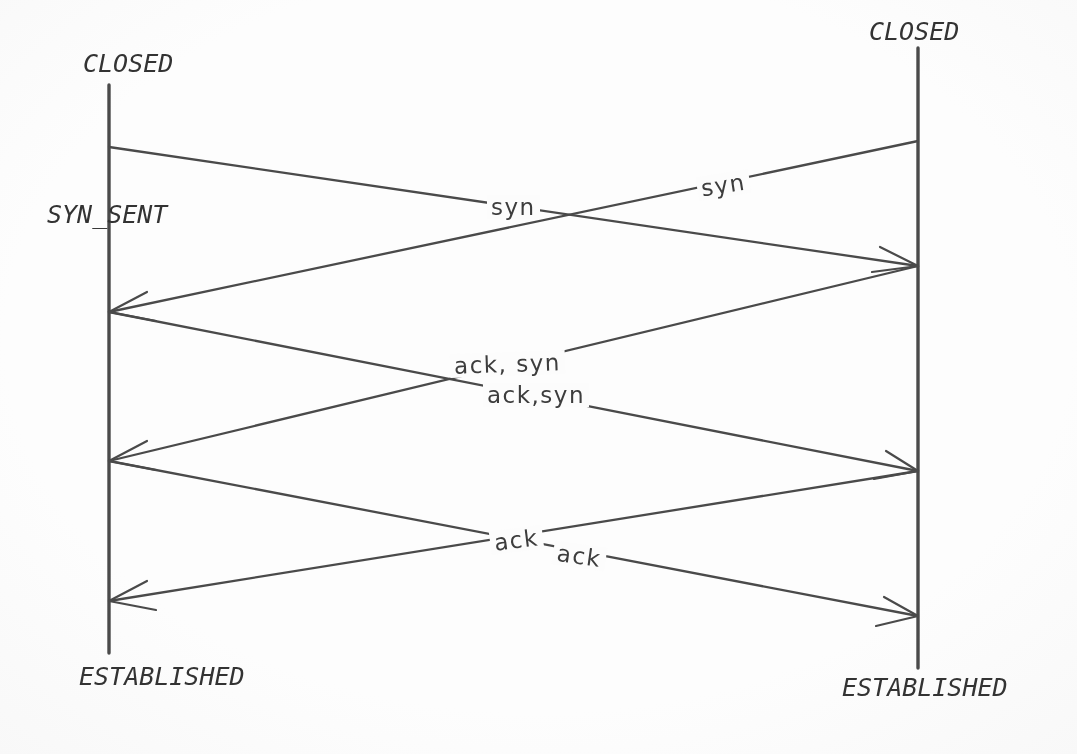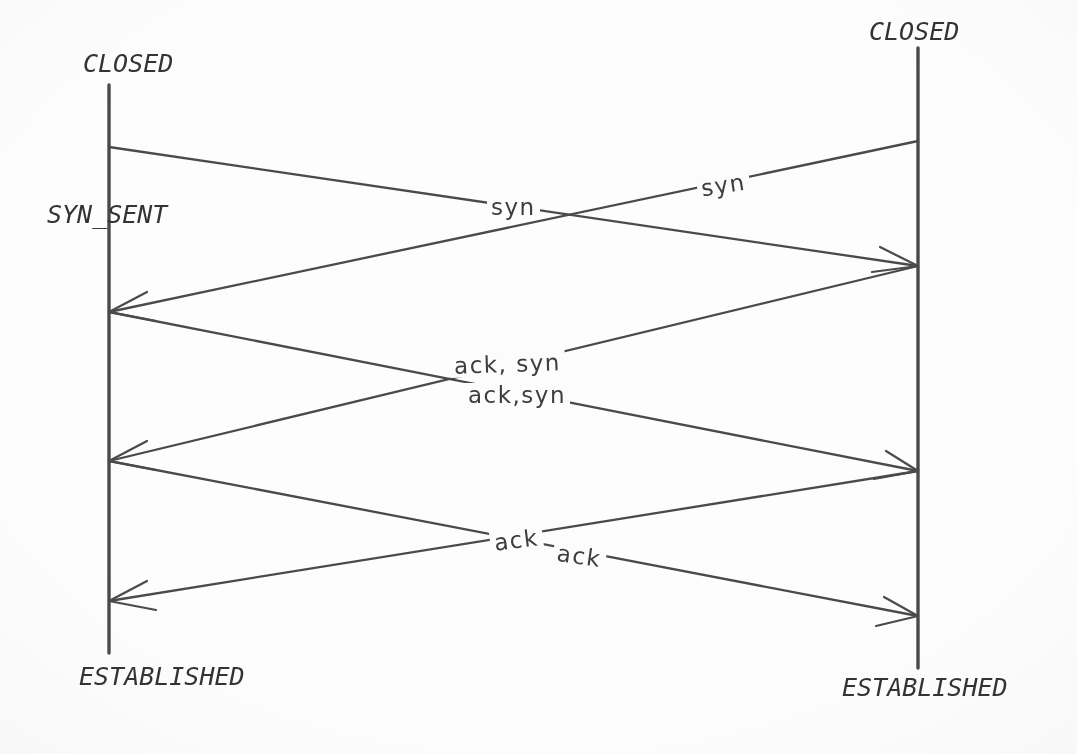--- a/index.html
+++ b/index.html
@@ -58,21 +58,21 @@
   
   .pos-closed-left{ left:83px; top:51px; }
   .pos-closed-right{ left:869px; top:19px; }
   .pos-syn-sent{ left:47px; top:202px; background:transparent; }
   .pos-established-left{ left:79px; top:664px; }
   .pos-established-right{ left:842px; top:675px; }
   
   .pos-msg-syn-ltr{ left:487px; top:195px; }
   .pos-msg-syn-rtl{ left:697px; top:173px; transform:rotate(-9deg); }
   .pos-msg-acksyn-rtl{ left:450px; top:352px; transform:rotate(-2deg); }
-  .pos-msg-acksyn-ltr{ left:464px; top:383px; }
+  .pos-msg-acksyn-ltr{ left:483px; top:383px; }
   .pos-msg-ack-rtl{ left:490px; top:528px; transform:rotate(-7deg); }
   .pos-msg-ack-ltr{ left:553px; top:544px; transform:rotate(8deg); }
 </style>
 </head>
 <body>
 
 <div class="stage">
 
   <svg class="canvas" viewBox="0 0 1077 754" xmlns="http://www.w3.org/2000/svg">
 

